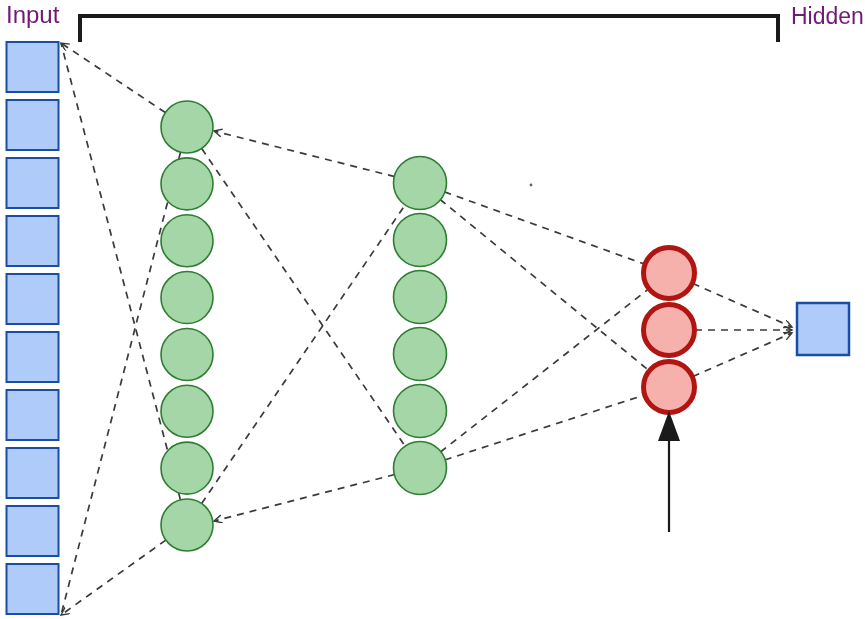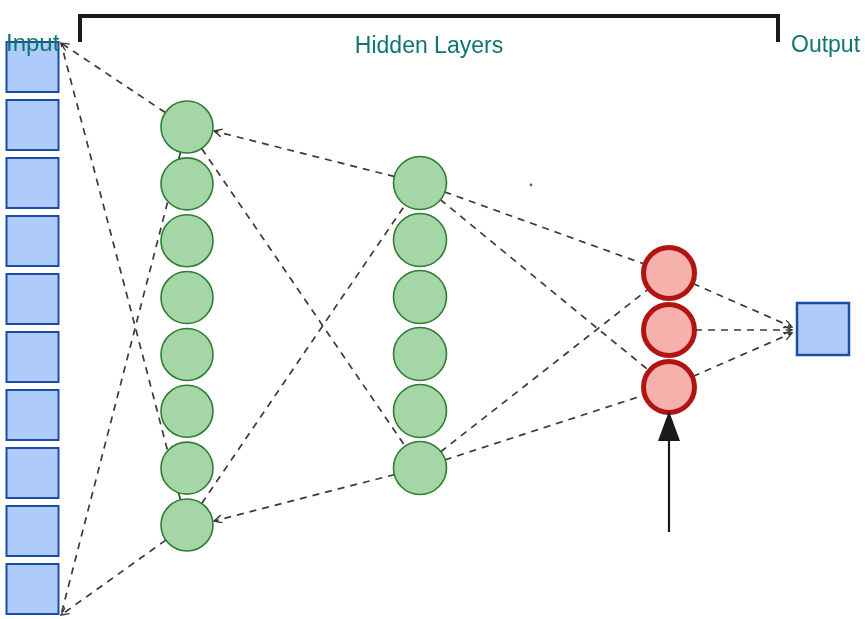--- a/index.html
+++ b/index.html
@@ -1,21 +1,21 @@
 <!DOCTYPE html>
 <html><head>
 <meta charset="utf-8">
 <style>
   html,body{margin:0;padding:0;background:#ffffff;}
   .canvas{
     position:relative;width:865px;height:619px;background:#ffffff;
     overflow:hidden;font-family:"Liberation Sans",sans-serif;
   }
   .canvas svg{position:absolute;left:0;top:0;}
-  .lbl{position:absolute;color:#0f766e;white-space:nowrap;line-height:1;margin-top:28px;}
+  .lbl{position:absolute;color:#701a75;white-space:nowrap;line-height:1;}
   .lbl-input{left:6px;top:3px;font-size:24px;}
   .lbl-hidden{left:429px;top:17px;transform:translate(-50%,-50%);
     font-size:23px;background:#ffffff;padding:0 6px;}
   .lbl-output{left:791px;top:5px;font-size:23px;}
   .lbl-embeddings{left:671px;top:549px;transform:translate(-50%,-50%);font-size:30px;}
 </style>
 </head>
 <body>
 
 <div class="canvas">
@@ -68,15 +68,14 @@
       <circle cx="669" cy="330" r="25.5" fill="#F6B1AC" stroke="#B01512" stroke-width="5"></circle>
       <circle cx="669" cy="387" r="25.5" fill="#F6B1AC" stroke="#B01512" stroke-width="5"></circle>
       <rect x="797" y="303" width="52" height="52" fill="#AECBFA" stroke="#1B4DA5" stroke-width="2.5"></rect>
       <path d="M 80,42 L 80,16 L 778,16 L 778,42" fill="none" stroke="#1A1A1A" stroke-width="4"></path>
       <line x1="669" y1="532" x2="669" y2="438" stroke="#1A1A1A" stroke-width="2.2"></line>
       <polygon points="669,411 658,441 680,441" fill="#1A1A1A"></polygon>
       <circle cx="531" cy="185" r="1.4" fill="#666"></circle>
     </svg>
 
   <div class="lbl lbl-input">Input</div>
-  <div class="lbl lbl-hidden">Hidden Layers</div>
-  <div class="lbl lbl-output">Output</div>
+  <div class="lbl lbl-output">Hidden</div>
 </div>
 
 </body></html>

